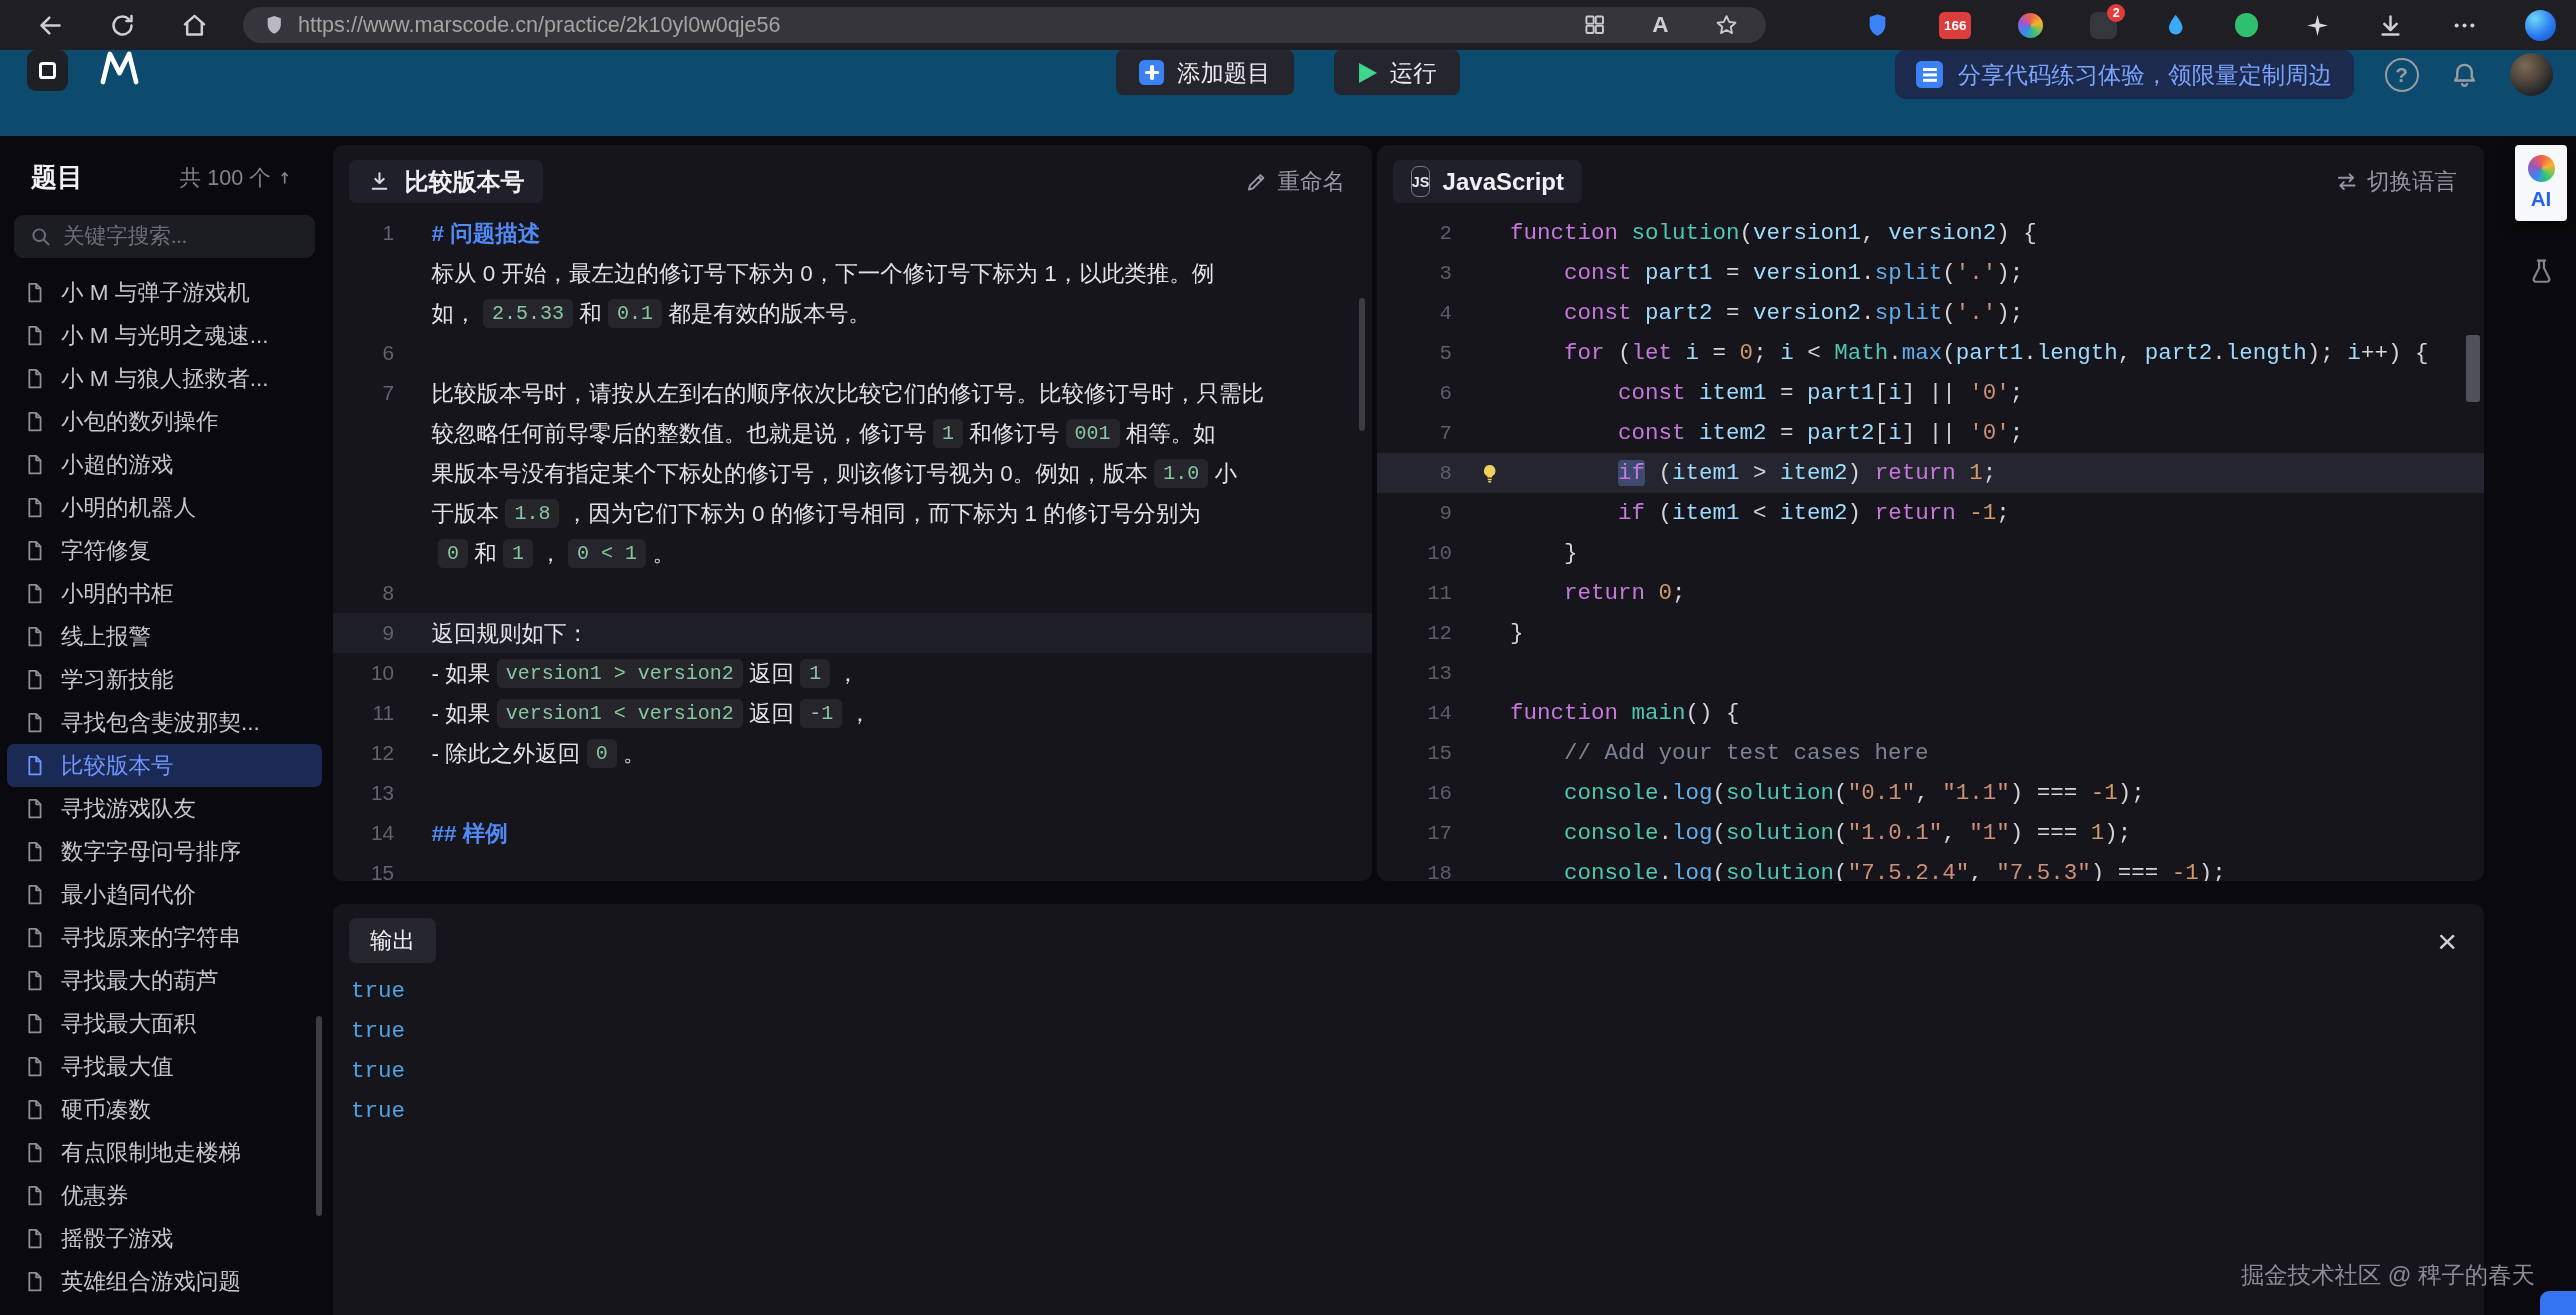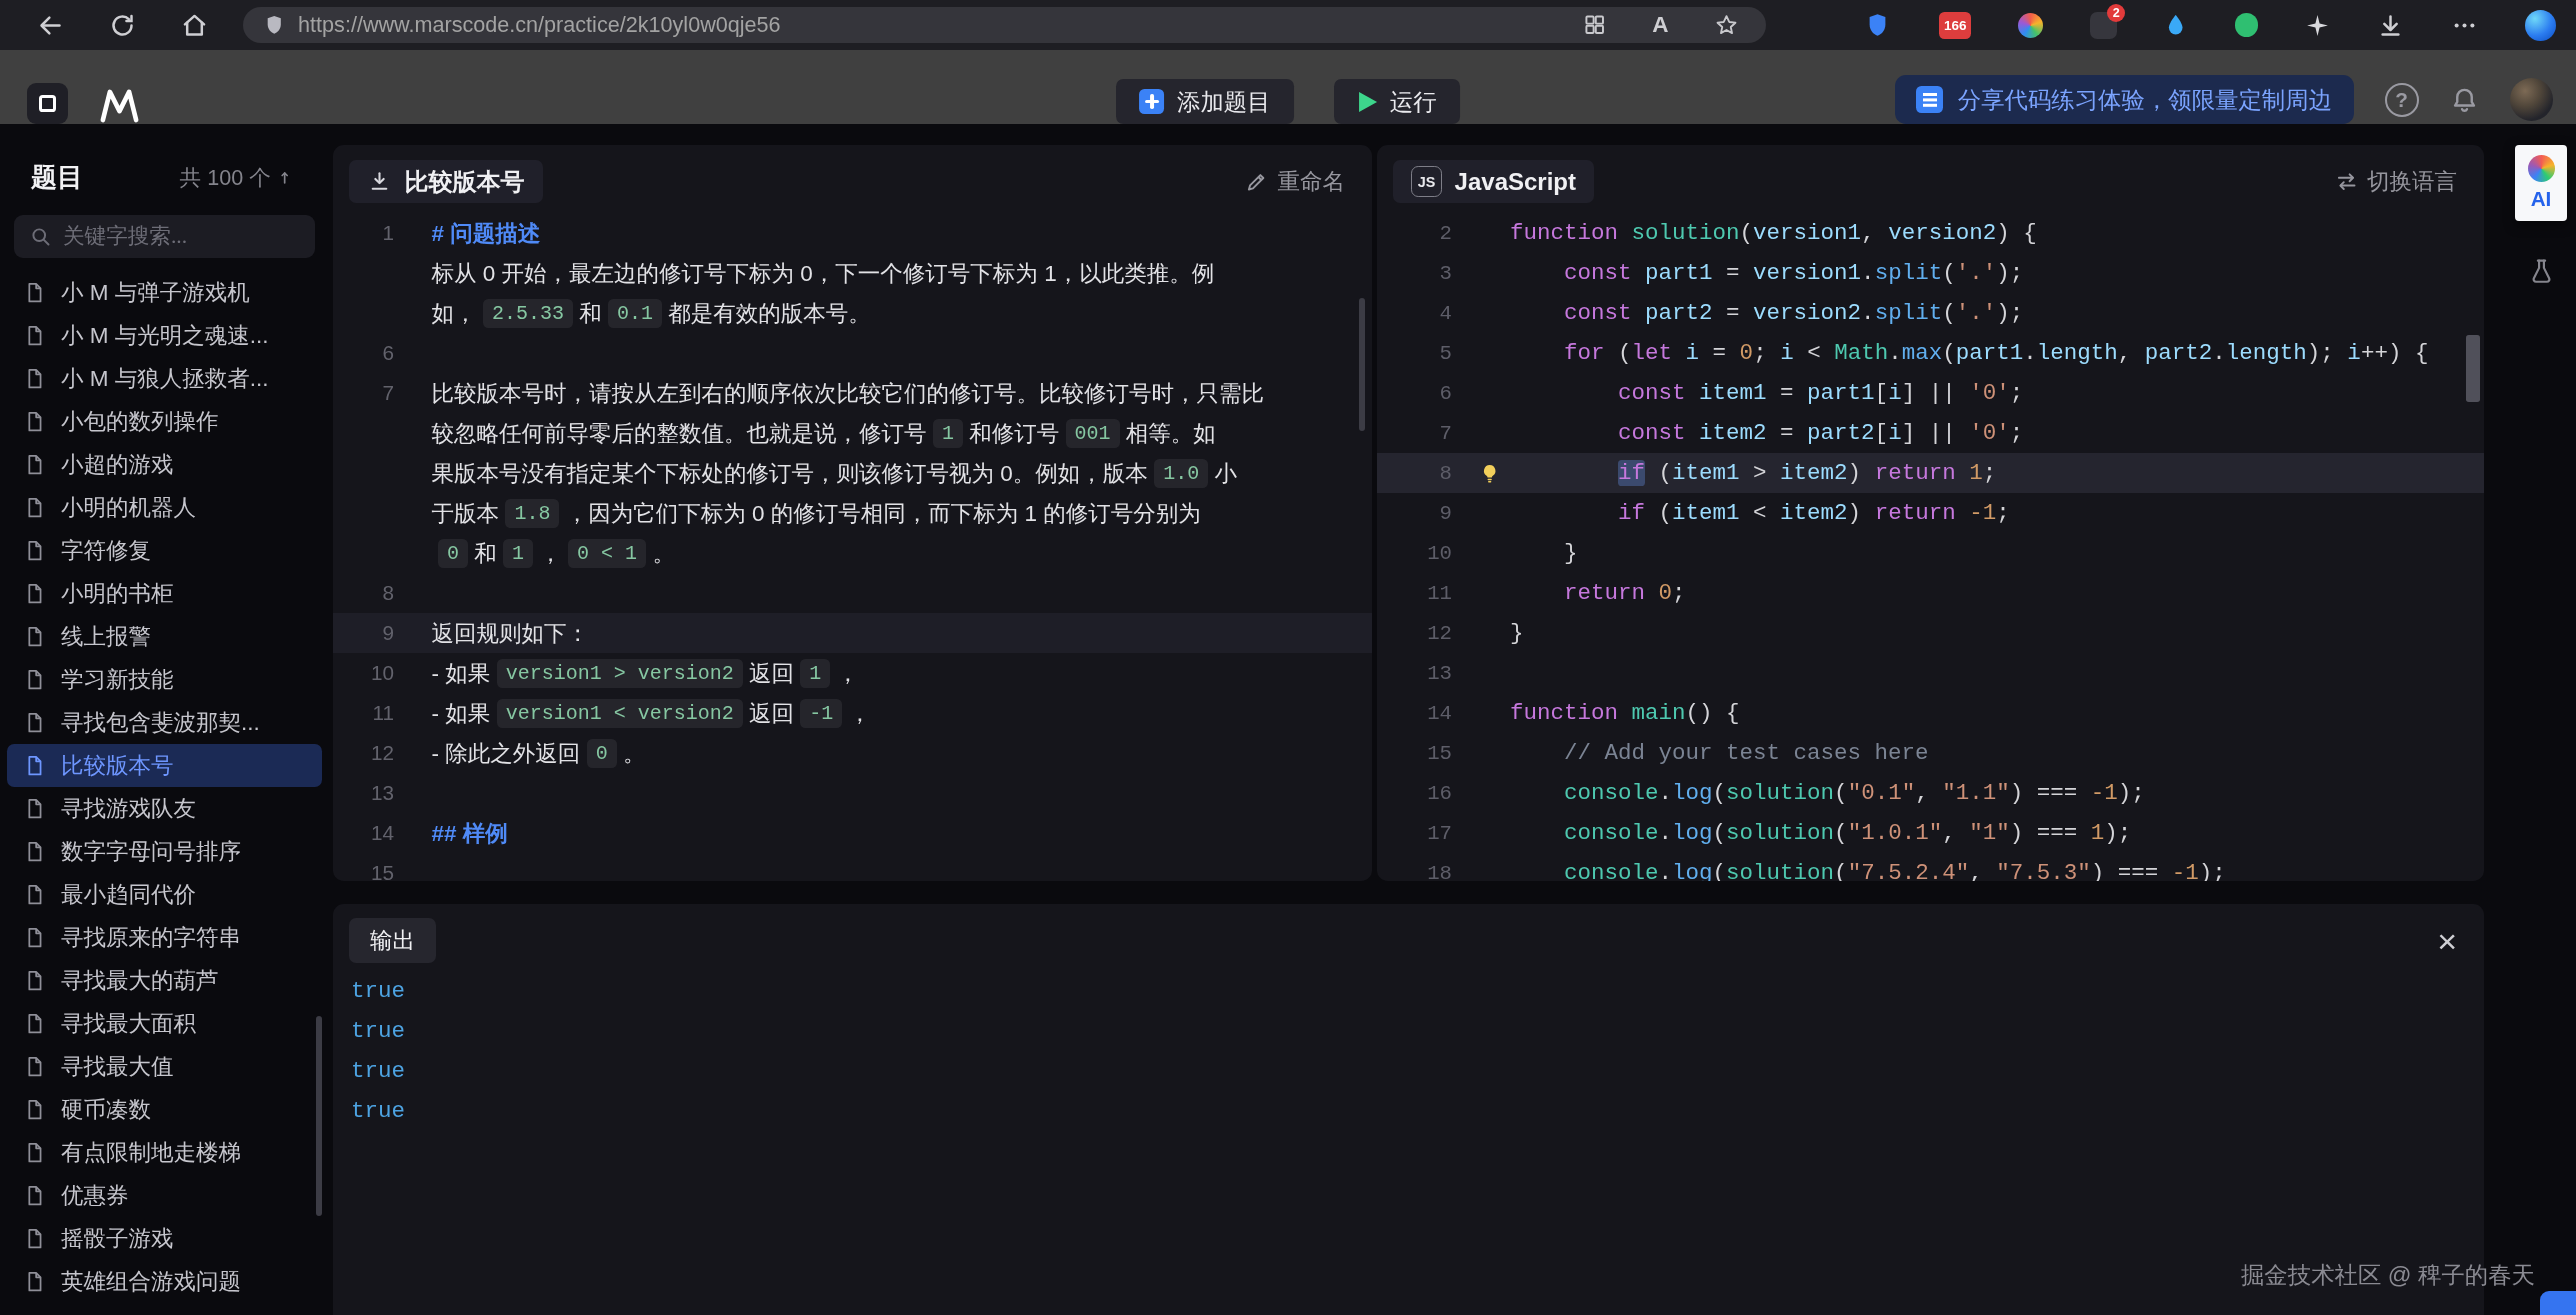--- a/index.html
+++ b/index.html
@@ -17,21 +17,21 @@
   .read-aloud{font-size:22.5px;color:#cfcfd3;font-weight:bold}
   .tb-right{position:absolute;right:0;top:0;height:50px;display:flex;align-items:center;gap:47px;padding-right:20px}
   .ext-red{width:32px;height:27px;background:#dd3d3d;border-radius:5.4px;color:#fff;font-size:13.5px;font-weight:bold;display:flex;align-items:center;justify-content:center}
   .ext-wheel{width:25px;height:25px;border-radius:50%;background:conic-gradient(#f25c4a,#f7b32b,#45c368,#2f8df2,#9b59d6,#f25c4a)}
   .ext-chat{position:relative;width:27px;height:27px;background:#36363d;border-radius:7.2px}
   .ext-chat .badge{position:absolute;right:-8px;top:-7.2px;min-width:18px;height:18px;background:#e23b3b;border-radius:9px;color:#fff;font-size:12.6px;font-weight:bold;display:flex;align-items:center;justify-content:center;padding:0 3.6px}
   .ext-green{width:23.4px;height:23.4px;border-radius:50%;background:#2fbf71}
   .edge-logo{width:31px;height:31px;border-radius:50%;background:radial-gradient(circle at 32% 28%,#6fd8f8 0%,#2b7cf0 55%,#0b4bc0 100%)}
 
   
-  .app-header{position:absolute;top:38px;left:0;width:2576px;height:86px;background:#404040;display:flex;align-items:flex-end;z-index:4}
+  .app-header{position:absolute;top:50px;left:0;width:2576px;height:86px;background:#0c4a6e;display:flex;align-items:flex-start;z-index:4}
   .logo-chip{width:41px;height:41px;background:#1f1f26;border-radius:9px;margin-left:27px;display:flex;align-items:center;justify-content:center;cursor:pointer}
   .logo-chip .sq{width:17px;height:17px;border:3.1px solid #fff;border-radius:3.6px}
   .mars-logo{margin-left:31px}
   .hd-center{position:absolute;left:50%;transform:translateX(-50%);display:flex;gap:40px}
   .hd-btn{height:45px;background:#25252d;border:none;border-radius:7.2px;color:#eaeaee;font-size:23.4px;display:flex;align-items:center;gap:12.6px;padding:0 23.4px;font-family:inherit;cursor:pointer}
   .plus-ic{width:25px;height:25px;background:#3b82f6;border-radius:5.4px;position:relative}
   .plus-ic::before{content:"";position:absolute;left:5.4px;top:10.8px;width:14.4px;height:3.6px;background:#fff;border-radius:1.8px}
   .plus-ic::after{content:"";position:absolute;left:10.8px;top:5.4px;width:3.6px;height:14.4px;background:#fff;border-radius:1.8px}
   .play-ic{width:0;height:0;border-left:18px solid #3dd68c;border-top:10.8px solid transparent;border-bottom:10.8px solid transparent;margin-left:1.8px}
   .hd-right{position:absolute;right:23.4px;display:flex;align-items:center;gap:31px}
@@ -54,21 +54,21 @@
   .side-item.sel{background:#1b2a55;color:#6e96ff}
   .side-item.sel .doc-ic{color:#6e96ff}
   .side-lb{white-space:nowrap;overflow:hidden}
 
   
   .panel{position:absolute;background:#15151b;border-radius:10.8px;overflow:hidden}
   .desc-panel{left:333px;top:145px;width:1039px;height:736px}
   .code-panel{left:1377px;top:145px;width:1107px;height:736px}
   .panel-head{height:63px;display:flex;align-items:center;justify-content:space-between;padding:10.8px 27px 0 16px}
   .head-chip{height:43px;background:#20202a;border-radius:7.2px;display:flex;align-items:center;gap:12.6px;padding:0 18px;font-size:24px;font-weight:bold;color:#f0f0f3;cursor:pointer}
-  .head-chip .js-badge{width:31px;height:31px;border:1.8px solid #7e7e88;border-radius:7.2px;display:flex;align-items:center;justify-content:center;font-size:14.4px;font-weight:bold;color:#e8e8ec}
+  .head-chip .js-badge{width:19px;height:31px;border:1.8px solid #7e7e88;border-radius:7.2px;display:flex;align-items:center;justify-content:center;font-size:14.4px;font-weight:bold;color:#e8e8ec}
   .ghost-action{display:flex;align-items:center;gap:9px;color:#96969e;font-size:22.5px;cursor:pointer;white-space:nowrap}
 
   .doc-body{margin-top:5.4px}
   .doc-row{display:flex;height:40px;align-items:center}
   .doc-row.hl{background:#1e1e27}
   .doc-num{width:86px;text-align:right;padding-right:25px;color:#62626c;font-size:20.7px;flex:none}
   .doc-text{flex:1;font-size:22.5px;color:#e2e2e6;white-space:nowrap;overflow:hidden;height:40px;display:flex;align-items:center;padding:0 18px 0 12.6px}
   .md-head{color:#4f8af7;font-weight:bold}
   .inline-code{font-family:"Liberation Mono","DejaVu Sans Mono",monospace;font-size:20px;color:#86c7a2;background:rgba(255,255,255,.07);border-radius:5.4px;padding:2.7px 9px;margin:0 6.3px}
 

